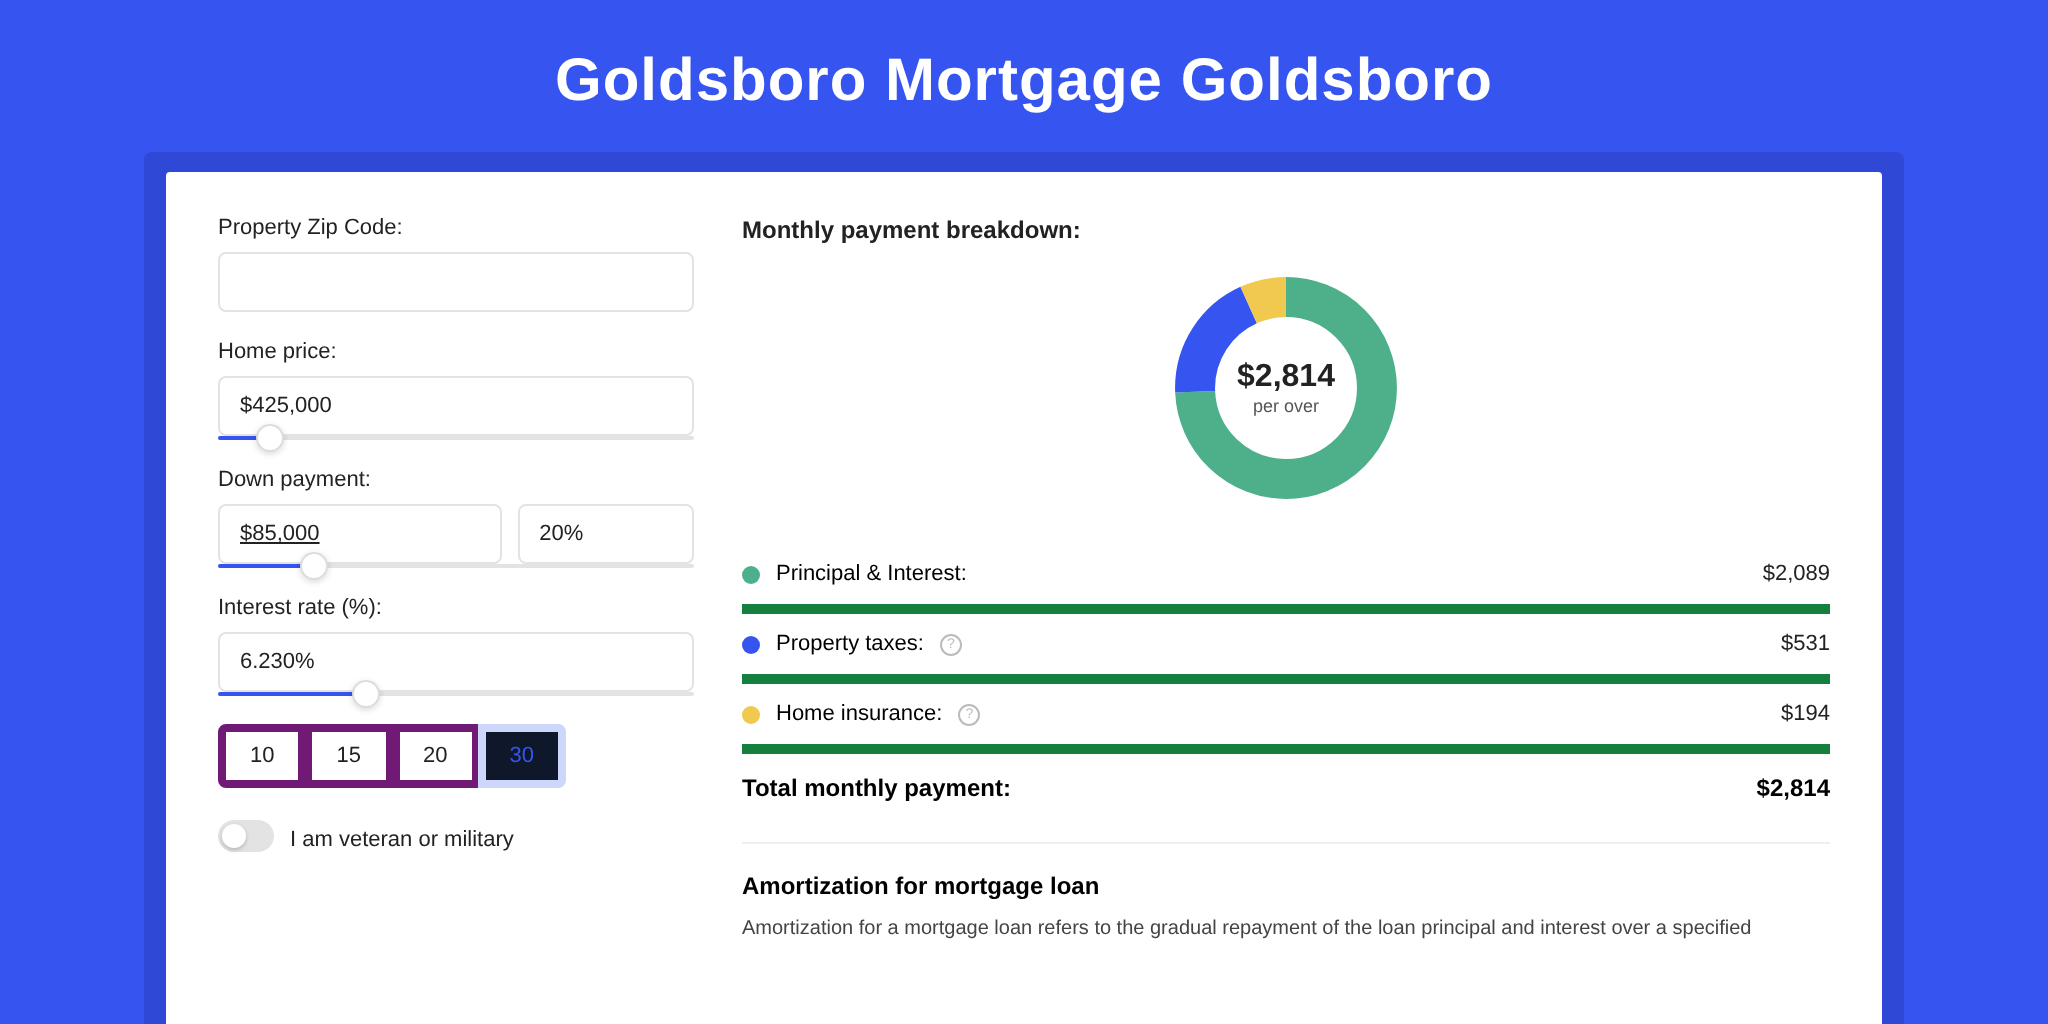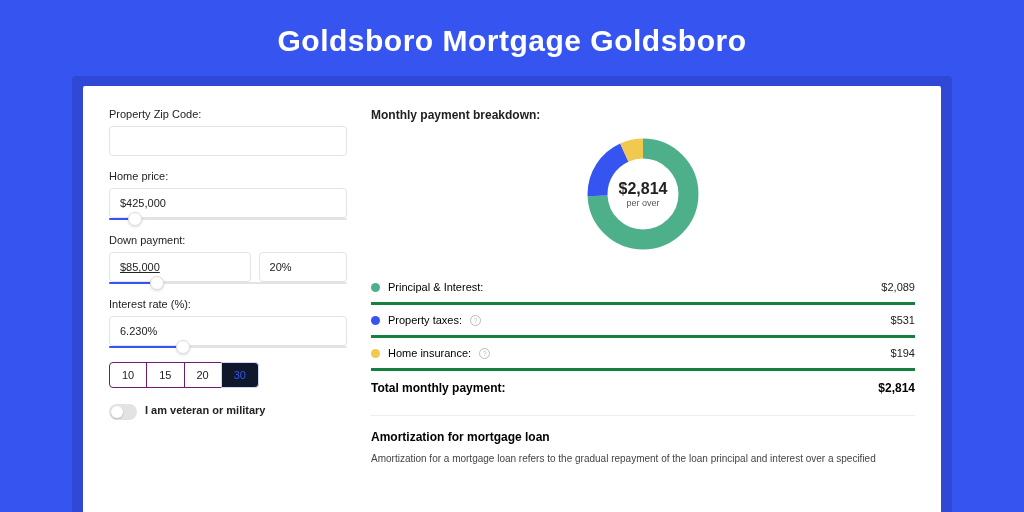--- a/index.html
+++ b/index.html
@@ -89,41 +89,40 @@
     top: -6px;
     transform: translateX(-50%);
     box-shadow: 0 1px 3px rgba(0,0,0,0.15);
     cursor: pointer;
   }
   .period-btns {
     display: flex;
     gap: 0;
   }
   .period-btn {
-    border: 1px solid #701a75;
+    border: 4px solid #701a75;
     padding: 6px 12px;
     font-size: 11px;
     background: #fff;
     color: #222;
     cursor: pointer;
     margin-left: -1px;
   }
   .period-btn:first-child { margin-left: 0; border-radius: 4px 0 0 4px; }
   .period-btn:last-child { border-radius: 0 4px 4px 0; }
   .period-btn.active {
     background: #0f172a;
     color: #3654f0;
     border-color: #cdd6fb;
   }
   .toggle-row {
     display: flex;
-    align-items: flex-start;
+    align-items: flex-end;
     gap: 8px;
     margin-top: 16px;
-    font-weight: bold;
   }
   .toggle {
     width: 28px;
     height: 16px;
     background: #e3e3e3;
     border-radius: 10px;
     position: relative;
     cursor: pointer;
   }
   .toggle-knob {
@@ -161,21 +160,21 @@
     transform: translate(-50%, -50%);
     text-align: center;
   }
   .donut-amount { font-size: 16px; font-weight: 700; color: #222; }
   .donut-sub { font-size: 9px; color: #555; }
   .legend-row {
     display: flex;
     justify-content: space-between;
     align-items: center;
     padding: 9px 0;
-    border-bottom: 3px solid #15803d;
+    border-bottom: 5px solid #15803d;
     font-size: 11px;
   }
   .legend-row:last-of-type { border-bottom: none; }
   .legend-left { display: flex; align-items: center; gap: 8px; }
   .dot { width: 9px; height: 9px; border-radius: 50%; display: inline-block; }
   .info-icon {
     width: 11px;
     height: 11px;
     border: 1px solid #bbb;
     border-radius: 50%;

